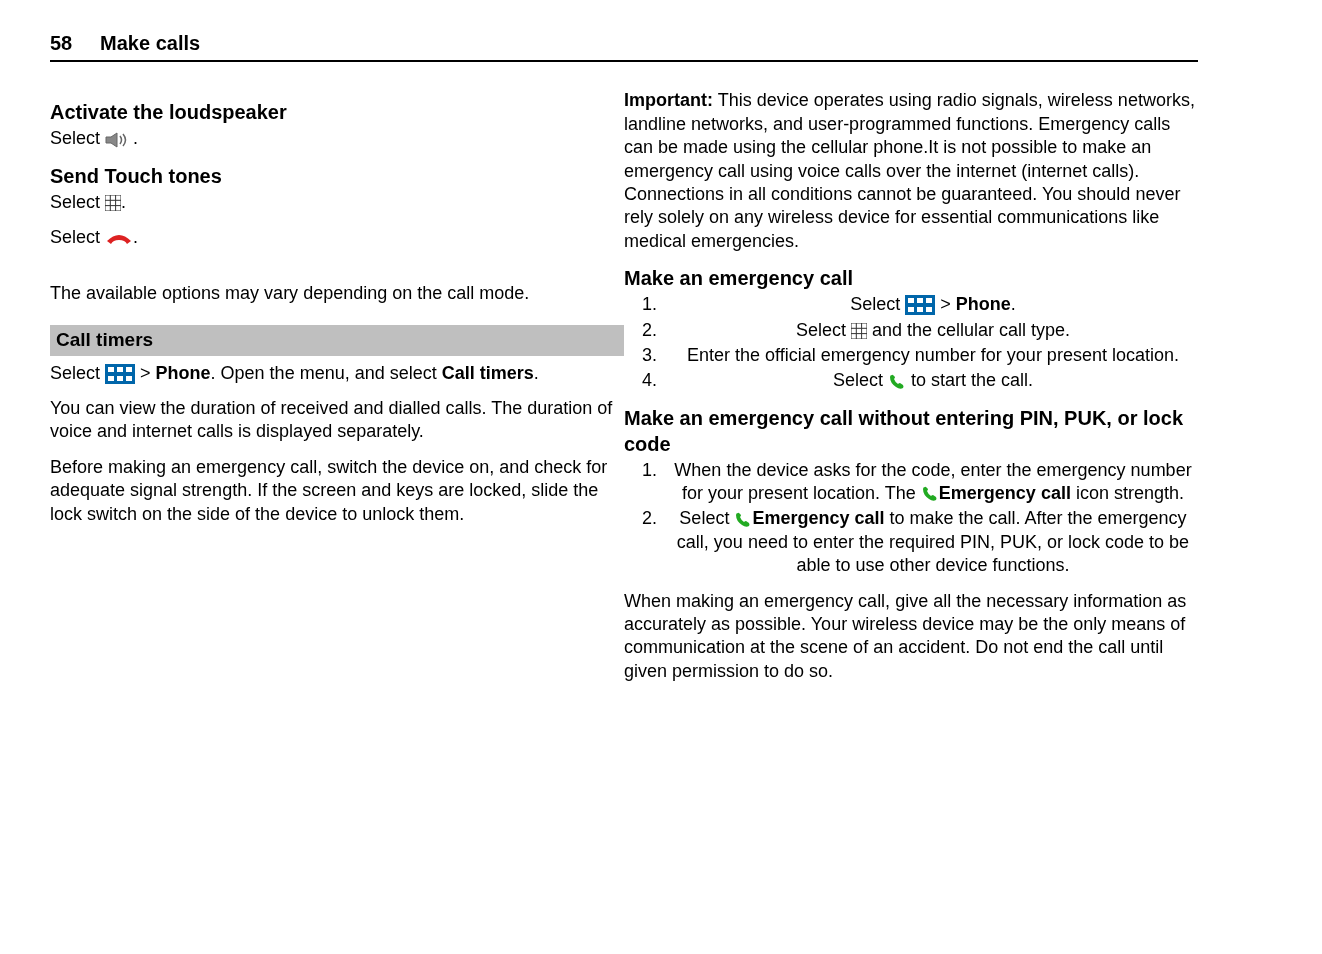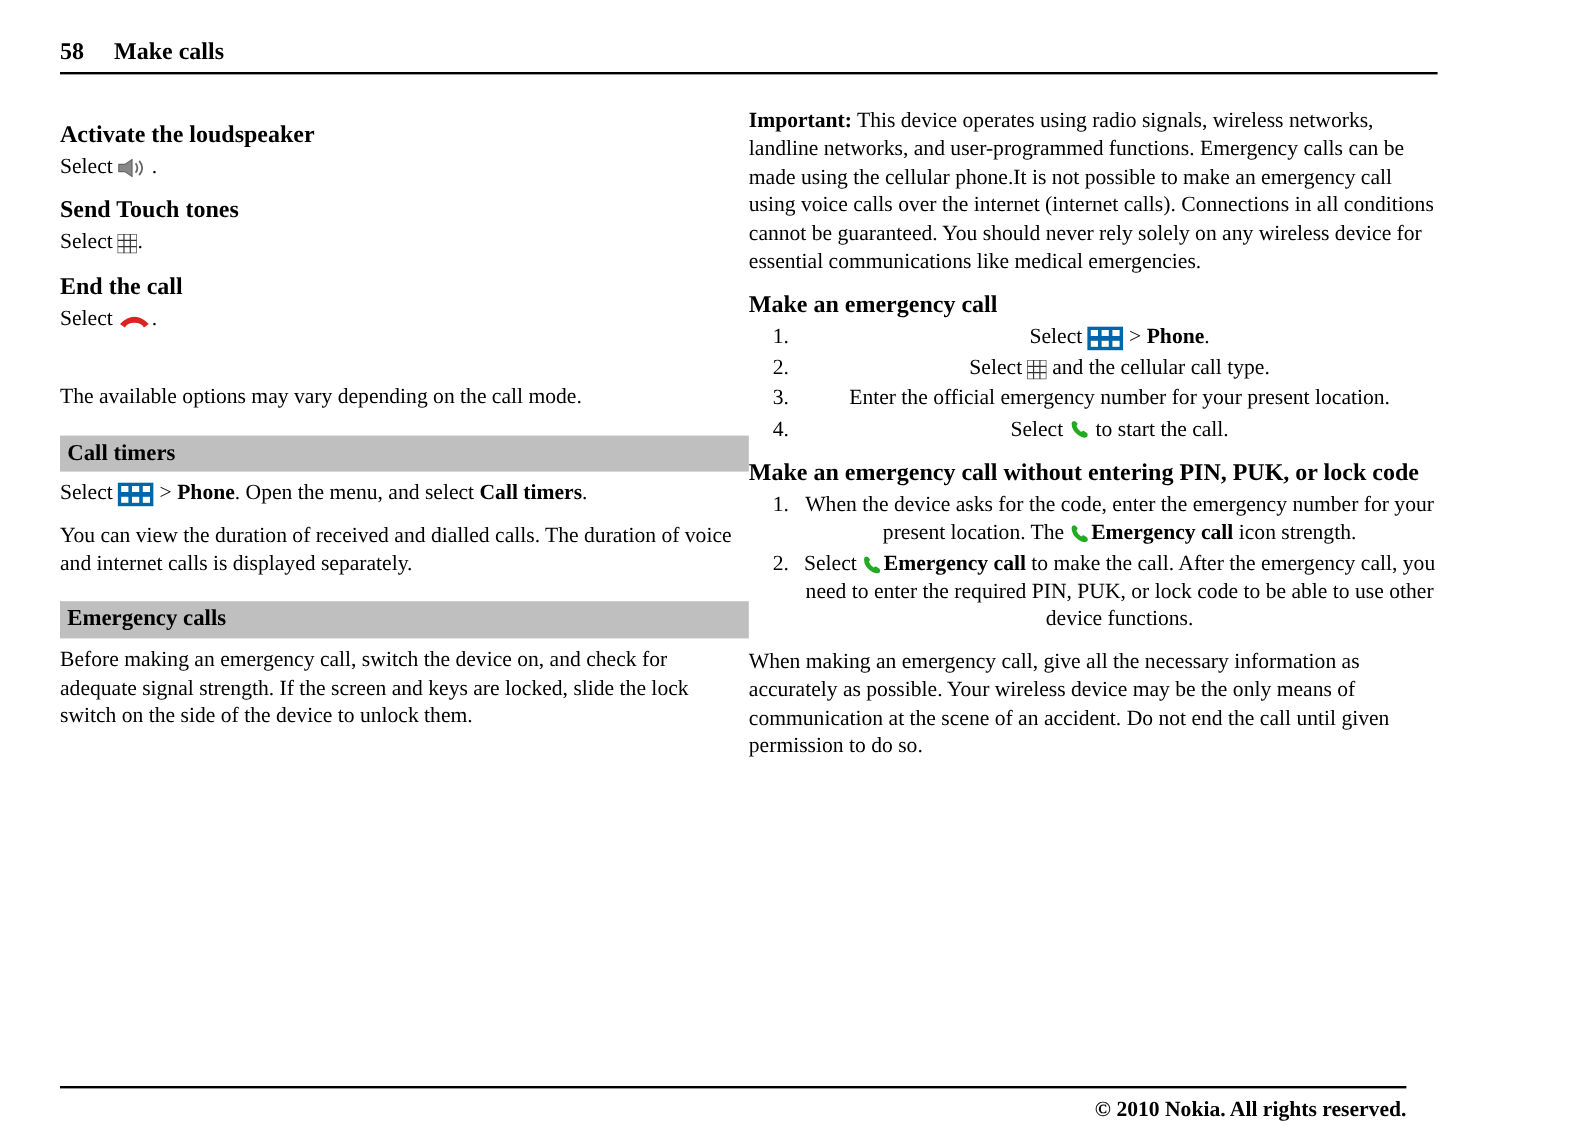--- a/index.html
+++ b/index.html
@@ -10,21 +10,20 @@
     color: #000;
     font-size: 18px;
     line-height: 1.3;
   }
   .page {
     width: 1222px;
     height: 954px;
     box-sizing: border-box;
     padding: 30px 24px 20px 50px;
     position: relative;
-    font-family: Liberation Serif, serif;
   }
   .header {
     border-bottom: 2px solid #000;
     padding-bottom: 4px;
     margin-bottom: 25px;
   }
   .header-inner {
     font-weight: bold;
     font-size: 20px;
   }
@@ -115,31 +114,30 @@
           <svg width="16" height="16" viewBox="0 0 16 16">
             <rect x="0" y="0" width="16" height="16" fill="none" stroke="#333" stroke-width="1"></rect>
             <line x1="0" y1="5.3" x2="16" y2="5.3" stroke="#333" stroke-width="1"></line>
             <line x1="0" y1="10.6" x2="16" y2="10.6" stroke="#333" stroke-width="1"></line>
             <line x1="5.3" y1="0" x2="5.3" y2="16" stroke="#333" stroke-width="1"></line>
             <line x1="10.6" y1="0" x2="10.6" y2="16" stroke="#333" stroke-width="1"></line>
           </svg>
         </span><span>.</span>
       </div>
 
-      <div class="h4">End the call</div>
       <div class="p">
         <span>Select </span>
         <span class="icon icon-endcall">
           <svg width="28" height="14" viewBox="0 0 28 14">
             <path d="M2 10 Q14 -2 26 10 L22 13 Q20 9 14 9 Q8 9 6 13 Z" fill="#d22"></path>
           </svg>
         </span><span>.</span>
       </div>
 
-      <div class="p" style="margin-top:42px">The available options may vary depending on the call mode.</div>
+      <div class="p" style="margin-top:32px">The available options may vary depending on the call mode.</div>
 
       <div class="section-bar">Call timers</div>
       <div class="p">
         <span>Select </span>
         <span class="icon icon-keypad-lg">
           <svg width="30" height="20" viewBox="0 0 30 20">
             <rect x="0" y="0" width="30" height="20" fill="#06a"></rect>
             <rect x="3" y="3" width="6" height="5" fill="#fff"></rect>
             <rect x="12" y="3" width="6" height="5" fill="#fff"></rect>
             <rect x="21" y="3" width="6" height="5" fill="#fff"></rect>
@@ -147,21 +145,20 @@
             <rect x="12" y="12" width="6" height="5" fill="#fff"></rect>
             <rect x="21" y="12" width="6" height="5" fill="#fff"></rect>
           </svg>
         </span>
         <span> &gt; </span>
         <span class="b">Phone</span><span>. Open the menu, and select </span><span class="b">Call timers</span><span>.</span>
       </div>
       <div class="p">You can view the duration of received and dialled calls. The duration of voice and internet calls is displayed separately.</div>
 
 
-      <div class="section-bar">Emergency calls</div>
       <div class="p">Before making an emergency call, switch the device on, and check for adequate signal strength. If the screen and keys are locked, slide the lock switch on the side of the device to unlock them.</div>
 
     </div>
 
     <div class="col">
 
       <div class="p">
         <span class="b">Important:</span><span>  This device operates using radio signals, wireless networks, landline networks, and user-programmed functions. Emergency calls can be made using the cellular phone.It is not possible to make an emergency call using voice calls over the internet (internet calls). Connections in all conditions cannot be guaranteed. You should never rely solely on any wireless device for essential communications like medical emergencies.</span>
       </div>
 
@@ -225,17 +222,14 @@
             </svg>
           </span><span class="b">Emergency call</span><span> to make the call. After the emergency call, you need to enter the required PIN, PUK, or lock code to be able to use other device functions.</span>
         </li>
       </ol>
 
       <div class="p">When making an emergency call, give all the necessary information as accurately as possible. Your wireless device may be the only means of communication at the scene of an accident. Do not end the call until given permission to do so.</div>
 
     </div>
   </div>
 
-  <div class="footer">
-    <span>© 2010 Nokia. All rights reserved.</span>
-  </div>
 
 </div>
 
 </body></html>

